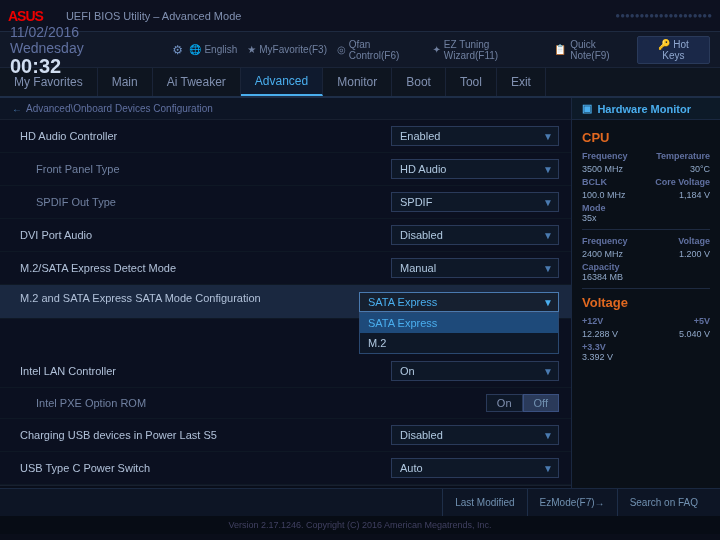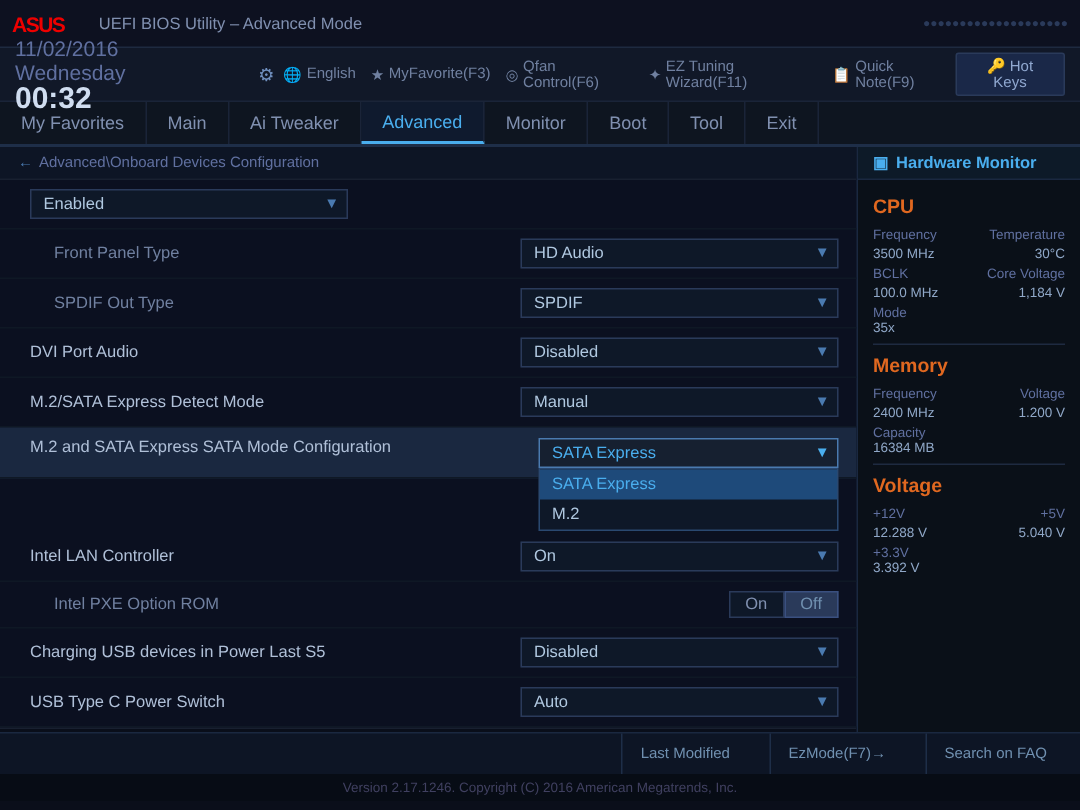--- a/index.html
+++ b/index.html
@@ -148,21 +148,21 @@
       justify-content: flex-end;
     }
     .config-row.sub-item { padding-left: 36px; }
     .config-label {
       flex: 1;
       color: #b0c0d8;
       font-size: 11px;
     }
     .config-label.dimmed { color: #7080a0; }
     .config-value-wrapper {
-      width: 212px;
+      width: 168px;
       position: relative;
     }
     .config-dropdown {
       width: 100%;
       background: #0e1828;
       border: 1px solid #2a3a5a;
       color: #b0c8e0;
       padding: 3px 22px 3px 8px;
       font-size: 11px;
       cursor: pointer;
@@ -264,21 +264,21 @@
     .hw-divider {
       border: none;
       border-top: 1px solid #1e2a40;
       margin: 6px 0;
     }
     .hw-row {
       display: flex;
       justify-content: space-between;
       margin-bottom: 3px;
     }
-    .hw-label { font-size: 9px; color: #6070a0; }
+    .hw-label { font-size: 9px; color: #6070a0; font-weight: bold; }
     .hw-value { font-size: 9px; color: #90a8c8; }
     .hw-single { font-size: 9px; color: #90a8c8; margin-bottom: 3px; }
 
     
     .bottom-bar {
       background: #0d1525;
       height: 28px;
       display: flex;
       align-items: center;
       justify-content: flex-end;
@@ -288,21 +288,20 @@
     }
     .bottom-btn {
       padding: 4px 12px;
       font-size: 10px;
       color: #7090b0;
       border-left: 1px solid #1e2e48;
       cursor: pointer;
       height: 100%;
       display: flex;
       align-items: center;
-      margin-left: 14px;
     }
 
     .copyright-bar {
       background: #070c15;
       height: 18px;
       display: flex;
       align-items: center;
       justify-content: center;
       font-size: 9px;
       color: #404060;
@@ -381,20 +380,21 @@
 
   <div class="left-panel">
     <div class="breadcrumb">
       <span style="color:#4a7ab0;cursor:pointer;">←</span>
       <span>Advanced\Onboard Devices Configuration</span>
     </div>
 
     <div class="config-list">
 
       <div class="config-row">
+        <span class="config-label">HD Audio Controller</span>
         <div class="config-value-wrapper">
           <select class="config-dropdown">
             <option>Enabled</option>
           </select>
           <span class="dropdown-arrow">▼</span>
         </div>
       </div>
 
       <div class="config-row sub-item">
         <span class="config-label dimmed">Front Panel Type</span>
@@ -520,21 +520,20 @@
       </div>
       <div class="hw-row">
         <span class="hw-value">100.0 MHz</span>
         <span class="hw-value">1,184 V</span>
       </div>
       <div class="hw-label">Mode</div>
       <div class="hw-single">35x</div>
 
       <hr class="hw-divider">
 
-      <div class="hw-section-title memory-color">Memory</div>
       <div class="hw-row">
         <span class="hw-label">Frequency</span>
         <span class="hw-label">Voltage</span>
       </div>
       <div class="hw-row">
         <span class="hw-value">2400 MHz</span>
         <span class="hw-value">1.200 V</span>
       </div>
       <div class="hw-label">Capacity</div>
       <div class="hw-single">16384 MB</div>

